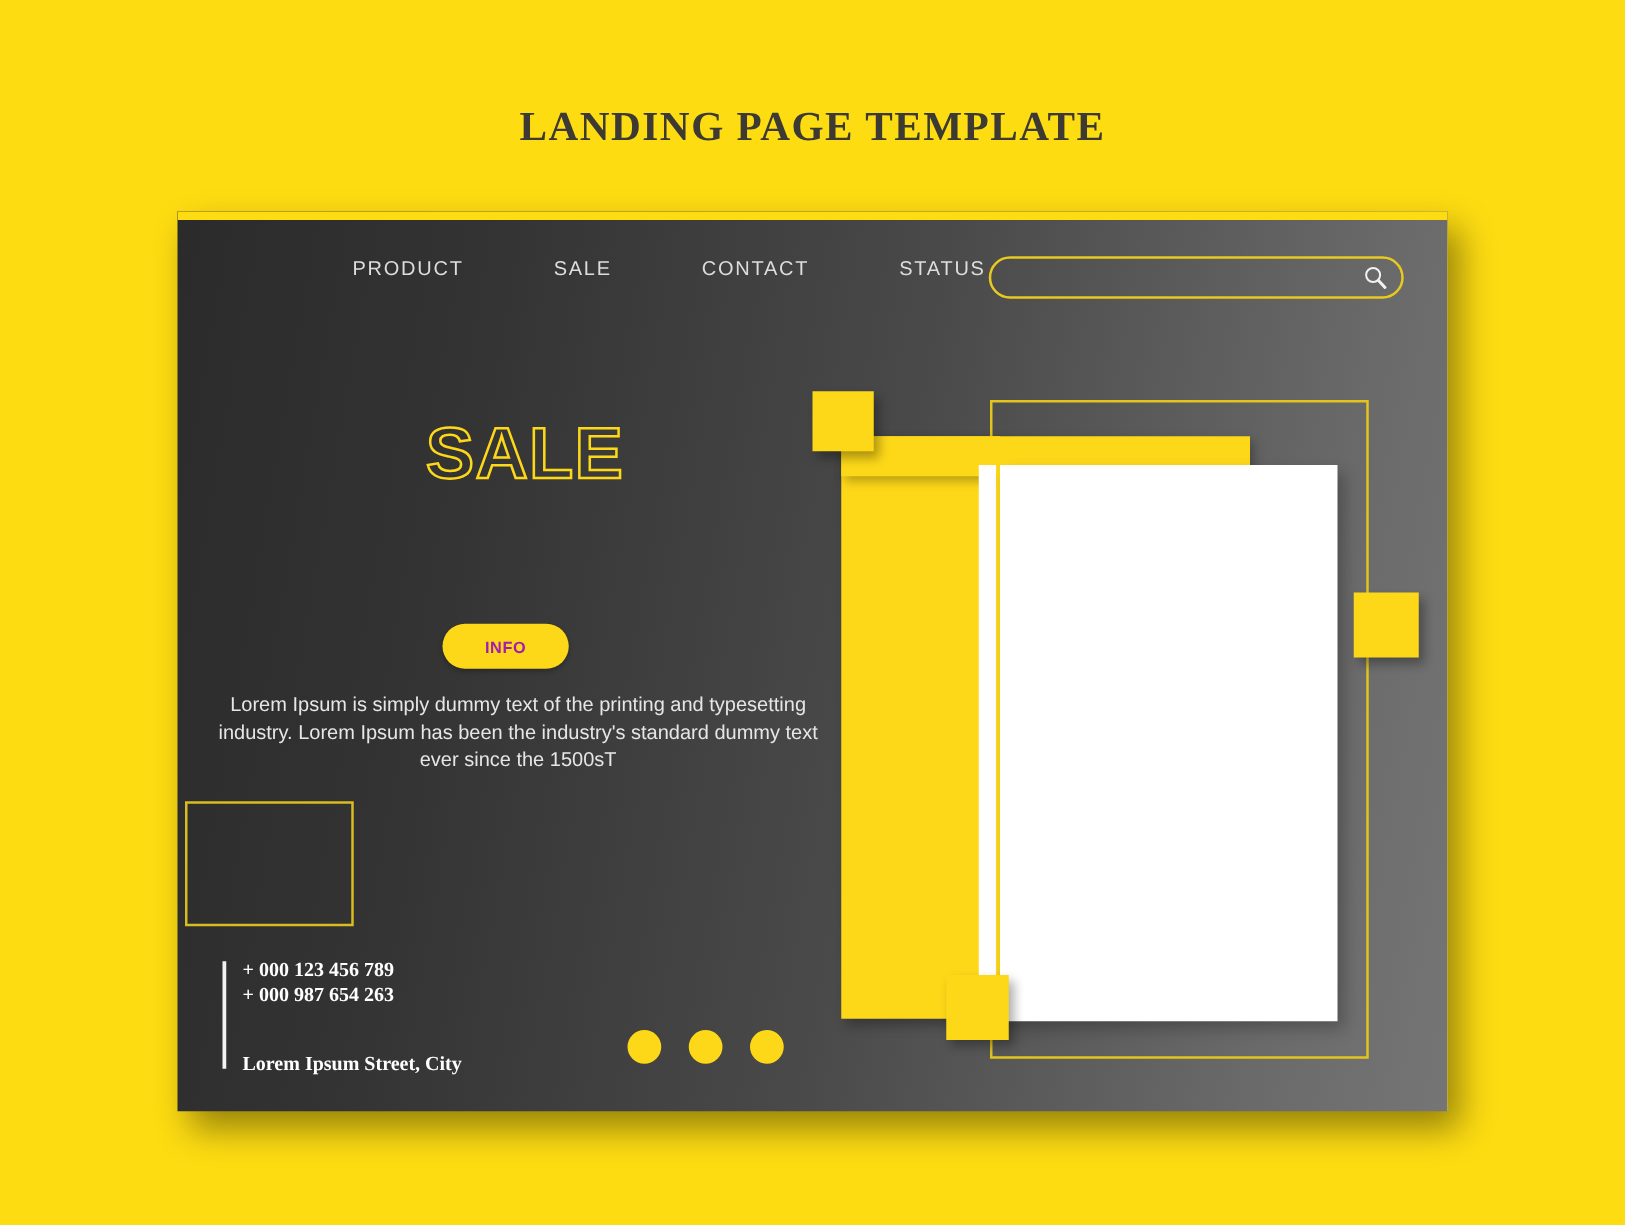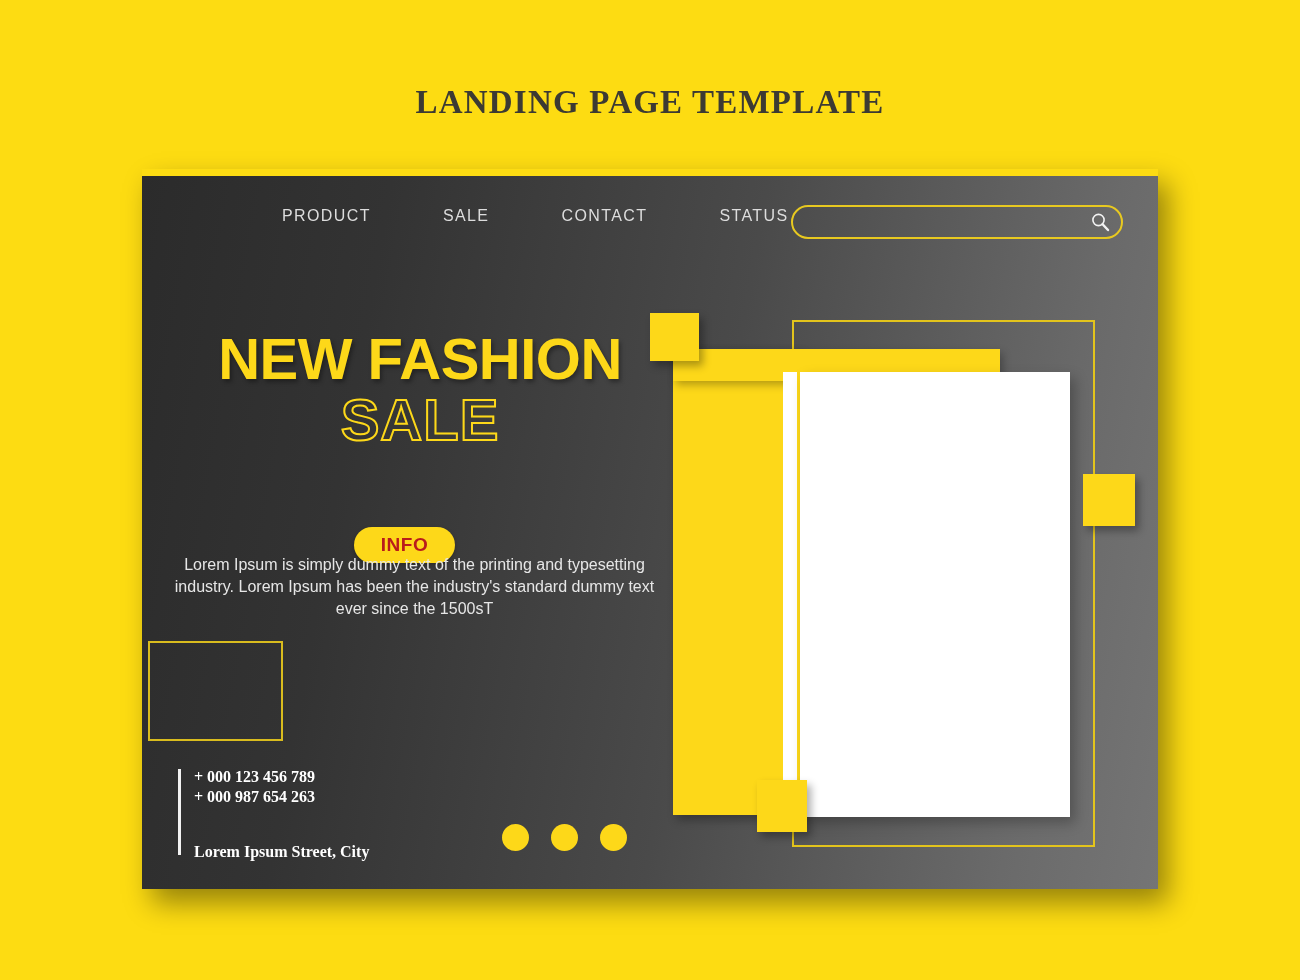--- a/index.html
+++ b/index.html
@@ -93,25 +93,24 @@
     line-height:1.02; margin-top:2px;
     color:transparent;
     -webkit-text-stroke:2px #FDD819;
     white-space:nowrap;
   }
 
   .info-button {
     position:absolute; left:212px; top:330px;
     width:101px; height:36px;
     background:#FDD819; border:none; border-radius:18px;
-    color:#b91c1c; font-size:19px; font-weight:800; letter-spacing:0.5px;
+    color:#a21caf; font-size:13px; font-weight:800; letter-spacing:0.5px;
     font-family:"Liberation Sans", sans-serif;
     cursor:pointer;
     box-shadow:0 2px 4px rgba(0,0,0,0.28);
-    margin-top:28px;
   }
 
   .body-copy {
     position:absolute; left:20px; top:385px; width:505px;
     text-align:center;
     font-family:Liberation Sans, sans-serif;
     font-size:16px; line-height:1.38; color:#E6E6E6;
   }
 
   .outline-rect {
@@ -248,21 +247,20 @@
       <div class="block-bar"></div>
       <div class="square-tl"></div>
       <div class="photo-strip"></div>
       <div class="photo-hairline"></div>
       <div class="photo"></div>
       <div class="square-right"></div>
       <div class="square-bl"></div>
     </div>
 
     <div class="headline">
-      <div class="headline-main">NEW FASHION</div>
       <div class="headline-sub">SALE</div>
     </div>
 
     <button class="info-button">INFO</button>
 
     <div class="body-copy">Lorem Ipsum is simply dummy text of the printing and typesetting industry. Lorem Ipsum has been the industry's standard dummy text ever since the 1500sT</div>
 
     <div class="outline-rect"></div>
 
     <div class="contact">

